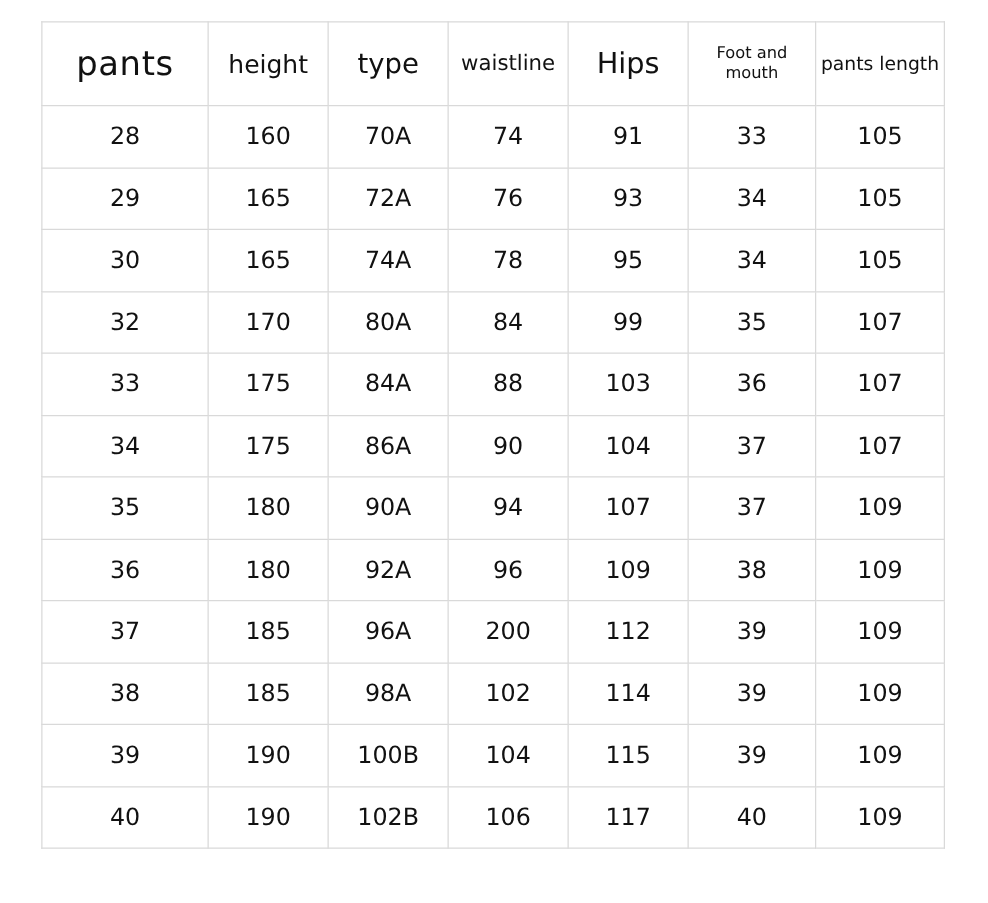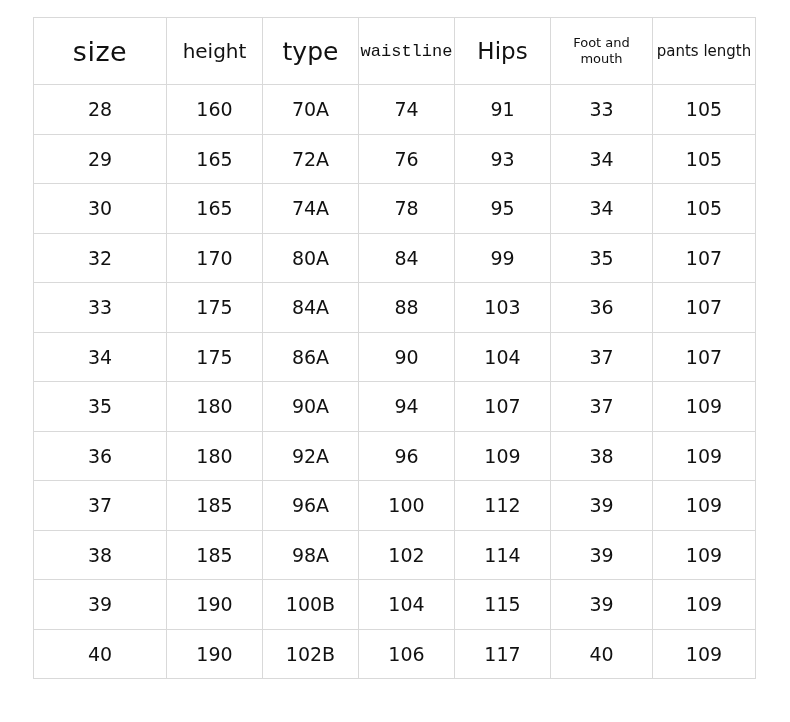--- a/index.html
+++ b/index.html
@@ -46,22 +46,22 @@
   col.c4 { width: 96px;  }
   col.c5 { width: 102px; }
   col.c6 { width: 103px; }
 
   thead tr { height: 67px; }
   tbody tr { height: 49.5px; }
 
   
   .h-size      { font-size: 27px; font-weight: bold; letter-spacing: 0.5px; }
   .h-height    { font-size: 20px; font-weight: bold; }
-  .h-type      { font-size: 25px; font-weight: bold; margin-left: 41px; }
-  .h-waistline { font-size: 17px; font-weight: bold; font-family: Liberation Mono, monospace; }
+  .h-type      { font-size: 22px; font-weight: bold; margin-left: 41px; }
+  .h-waistline { font-size: 17px; font-weight: bold; }
   .h-hips      { font-size: 23px; font-weight: bold; }
   .h-foot      { font-size: 13px; font-weight: bold; line-height: 1.25; }
   .h-pants     { font-size: 15px; font-weight: bold; }
 
   tbody td { font-size: 19px; }
 </style>
 </head>
 <body>
 
 <div class="sheet">
@@ -70,21 +70,21 @@
       <col class="c0">
         <col class="c1">
         <col class="c2">
         <col class="c3">
         <col class="c4">
         <col class="c5">
         <col class="c6">
     </colgroup>
     <thead>
       <tr>
-        <th class="h-size">size</th>
+        <th class="h-size">pants</th>
         <th class="h-height">height</th>
         <th class="h-type">type</th>
         <th class="h-waistline">waistline</th>
         <th class="h-hips">Hips</th>
         <th class="h-foot">Foot and mouth</th>
         <th class="h-pants">pants length</th>
       </tr>
     </thead>
     <tbody>
       <tr>
@@ -156,21 +156,21 @@
         <td>92A</td>
         <td>96</td>
         <td>109</td>
         <td>38</td>
         <td>109</td>
       </tr>
       <tr>
         <td>37</td>
         <td>185</td>
         <td>96A</td>
-        <td>100</td>
+        <td>200</td>
         <td>112</td>
         <td>39</td>
         <td>109</td>
       </tr>
       <tr>
         <td>38</td>
         <td>185</td>
         <td>98A</td>
         <td>102</td>
         <td>114</td>

